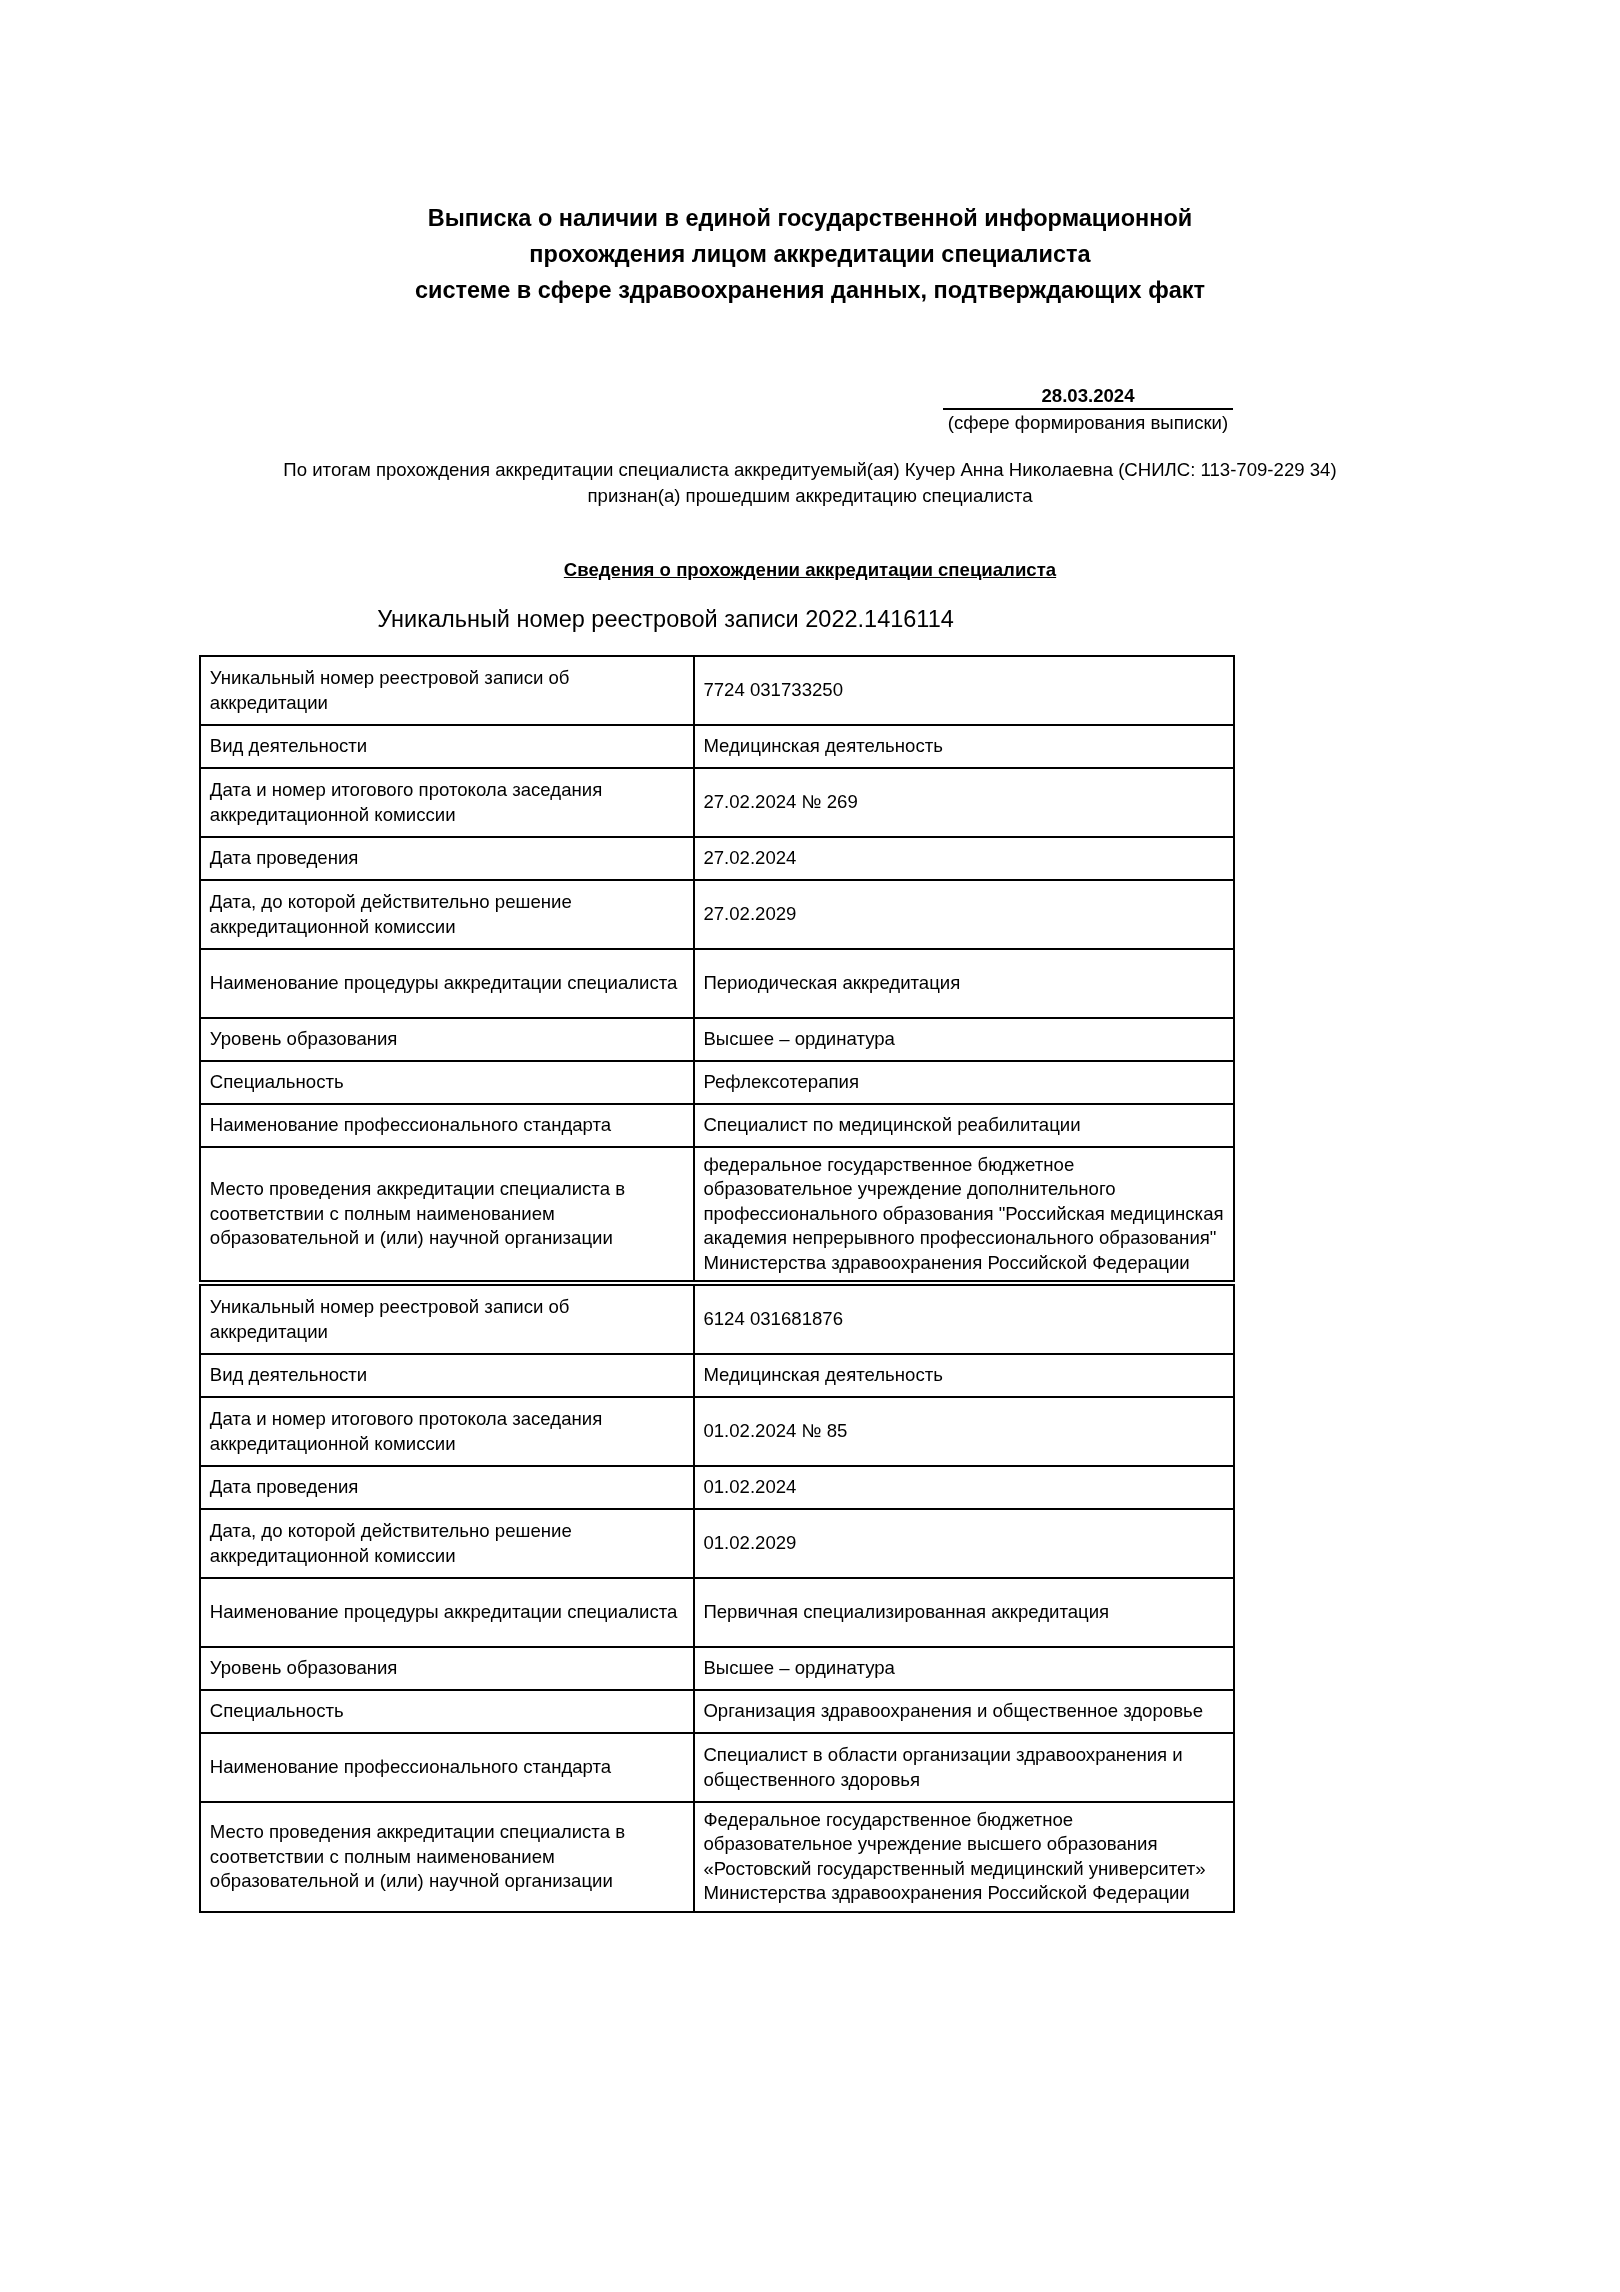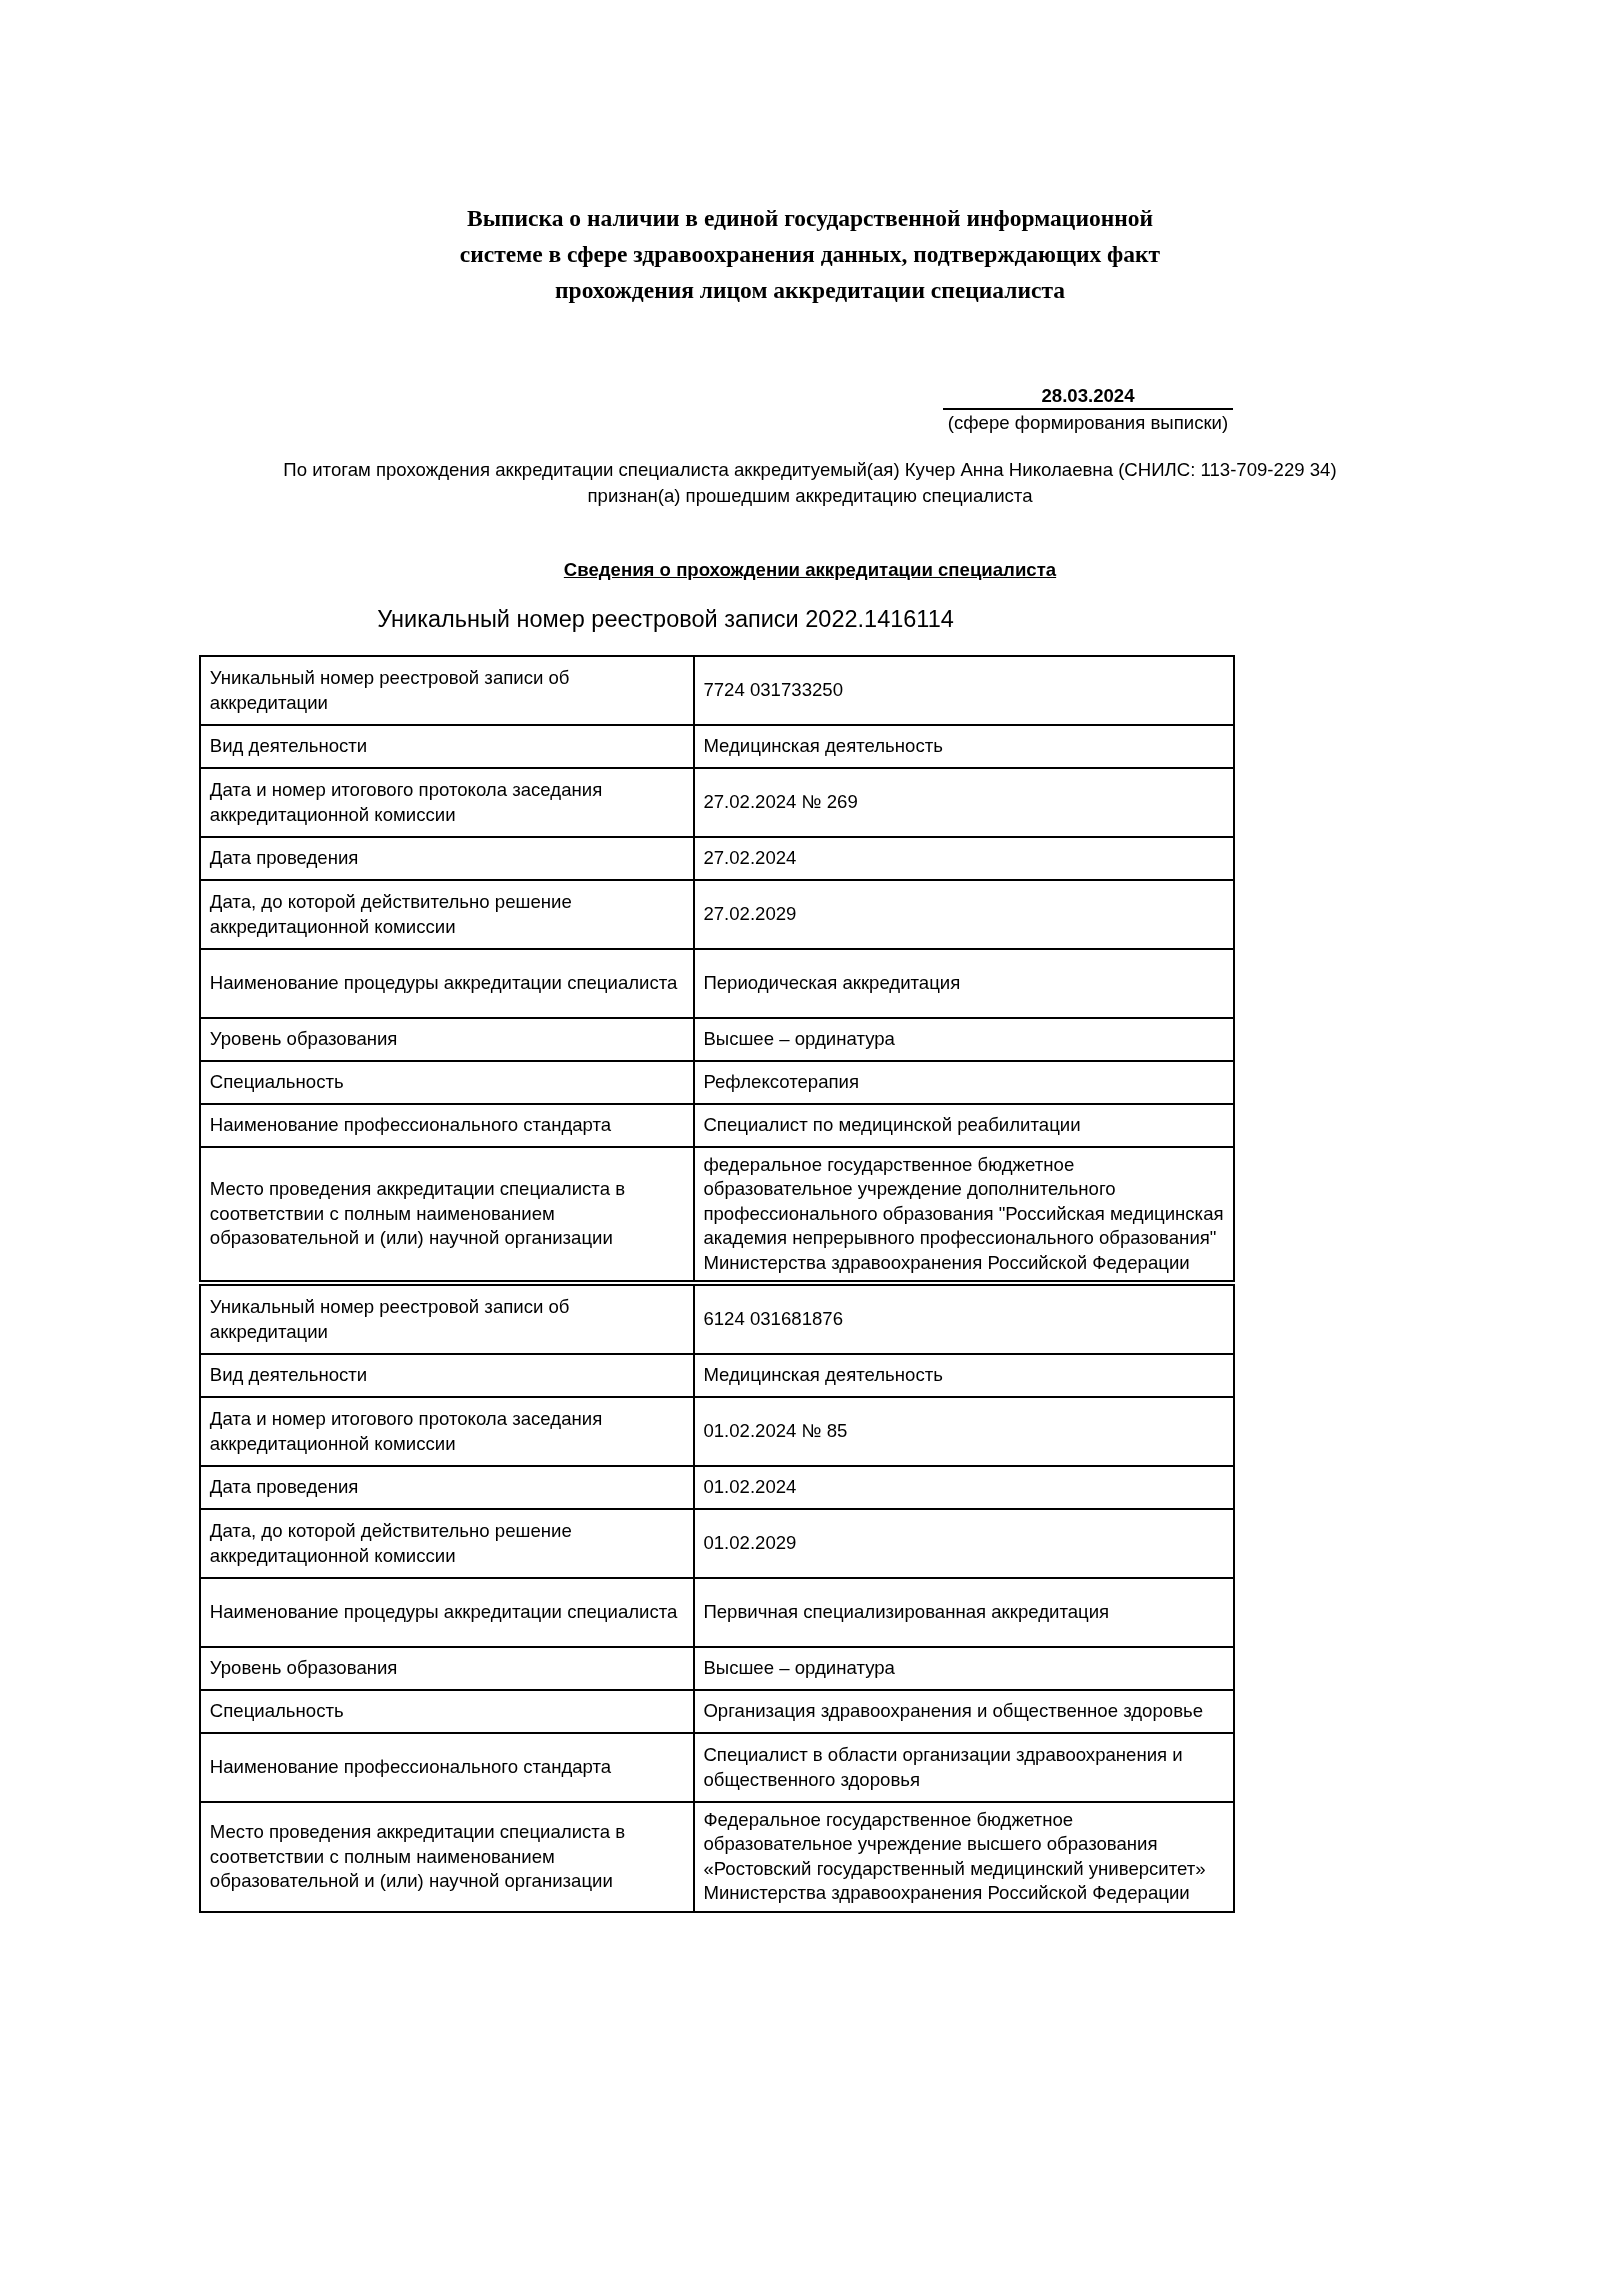--- a/index.html
+++ b/index.html
@@ -2,21 +2,21 @@
 <html><head>
 <meta charset="utf-8">
 <style>
   html, body { margin: 0; padding: 0; background: #ffffff; }
   body {
     width: 1620px; height: 2293px; position: relative; overflow: hidden;
     font-family: "Liberation Sans", sans-serif; color: #000;
   }
   .title {
     position: absolute; left: 0; width: 1620px; top: 200px;
-    text-align: center; font-weight: bold; font-size: 23.5px; line-height: 36px; font-family: Liberation Serif, serif;
+    text-align: center; font-weight: bold; font-size: 23.5px; line-height: 36px;
   }
   .date-block {
     position: absolute; left: 943px; top: 365px; width: 290px; text-align: center; margin-top: 20px;
   }
   .date-value {
     font-weight: bold; font-size: 18.6px; line-height: 21.6px;
     border-bottom: 2px solid #000; padding-bottom: 1px;
   }
   .date-caption { font-size: 18.6px; line-height: 25.5px; }
   .intro {
@@ -41,22 +41,22 @@
   }
   table.rec td.k { width: 474px; }
   .t1 { top: 655px; }
   .t2 { top: 1284px; }
 </style>
 </head>
 <body>
 
 <div class="title">
   <div>Выписка о наличии в единой государственной информационной</div>
+  <div>прохождения лицом аккредитации специалиста</div>
   <div>системе в сфере здравоохранения данных, подтверждающих факт</div>
-  <div>прохождения лицом аккредитации специалиста</div>
 </div>
 
 <div class="date-block">
   <div class="date-value">28.03.2024</div>
   <div class="date-caption">(сфере формирования выписки)</div>
 </div>
 
 <div class="intro">
   <div>По итогам прохождения аккредитации специалиста аккредитуемый(ая) Кучер Анна Николаевна (СНИЛС: 113-709-229 34)</div>
   <div>признан(а) прошедшим аккредитацию специалиста</div>

